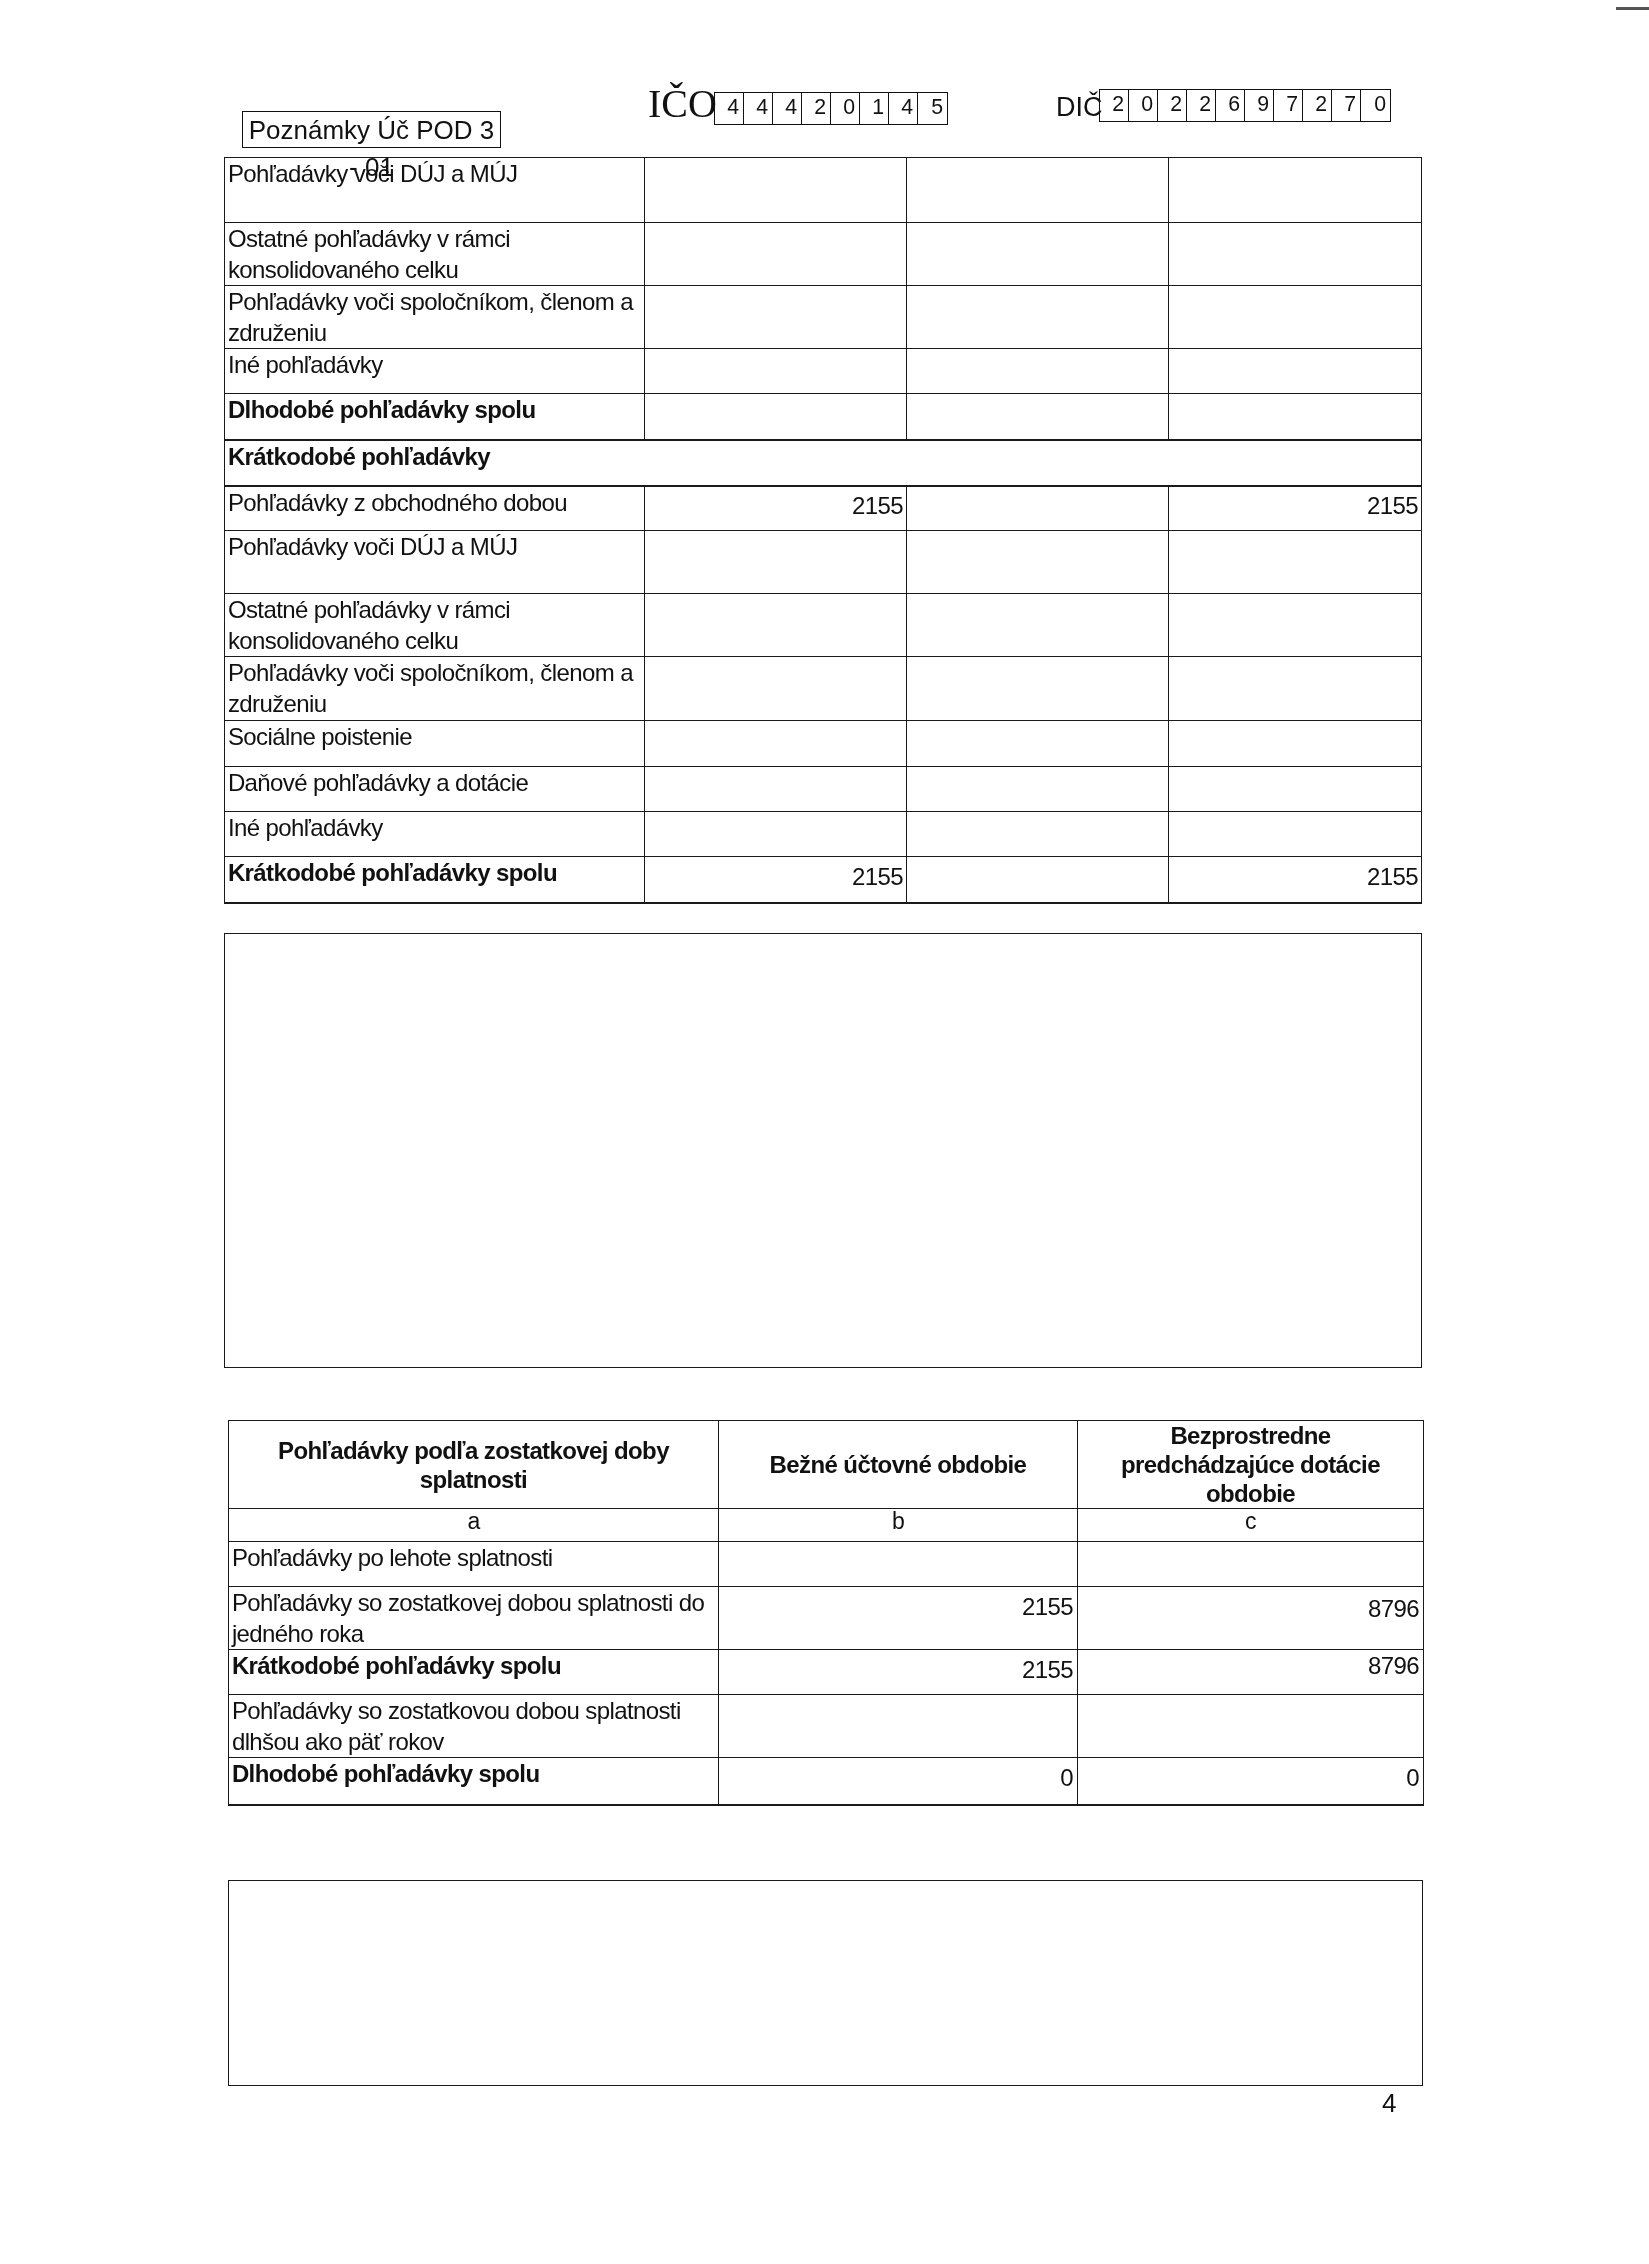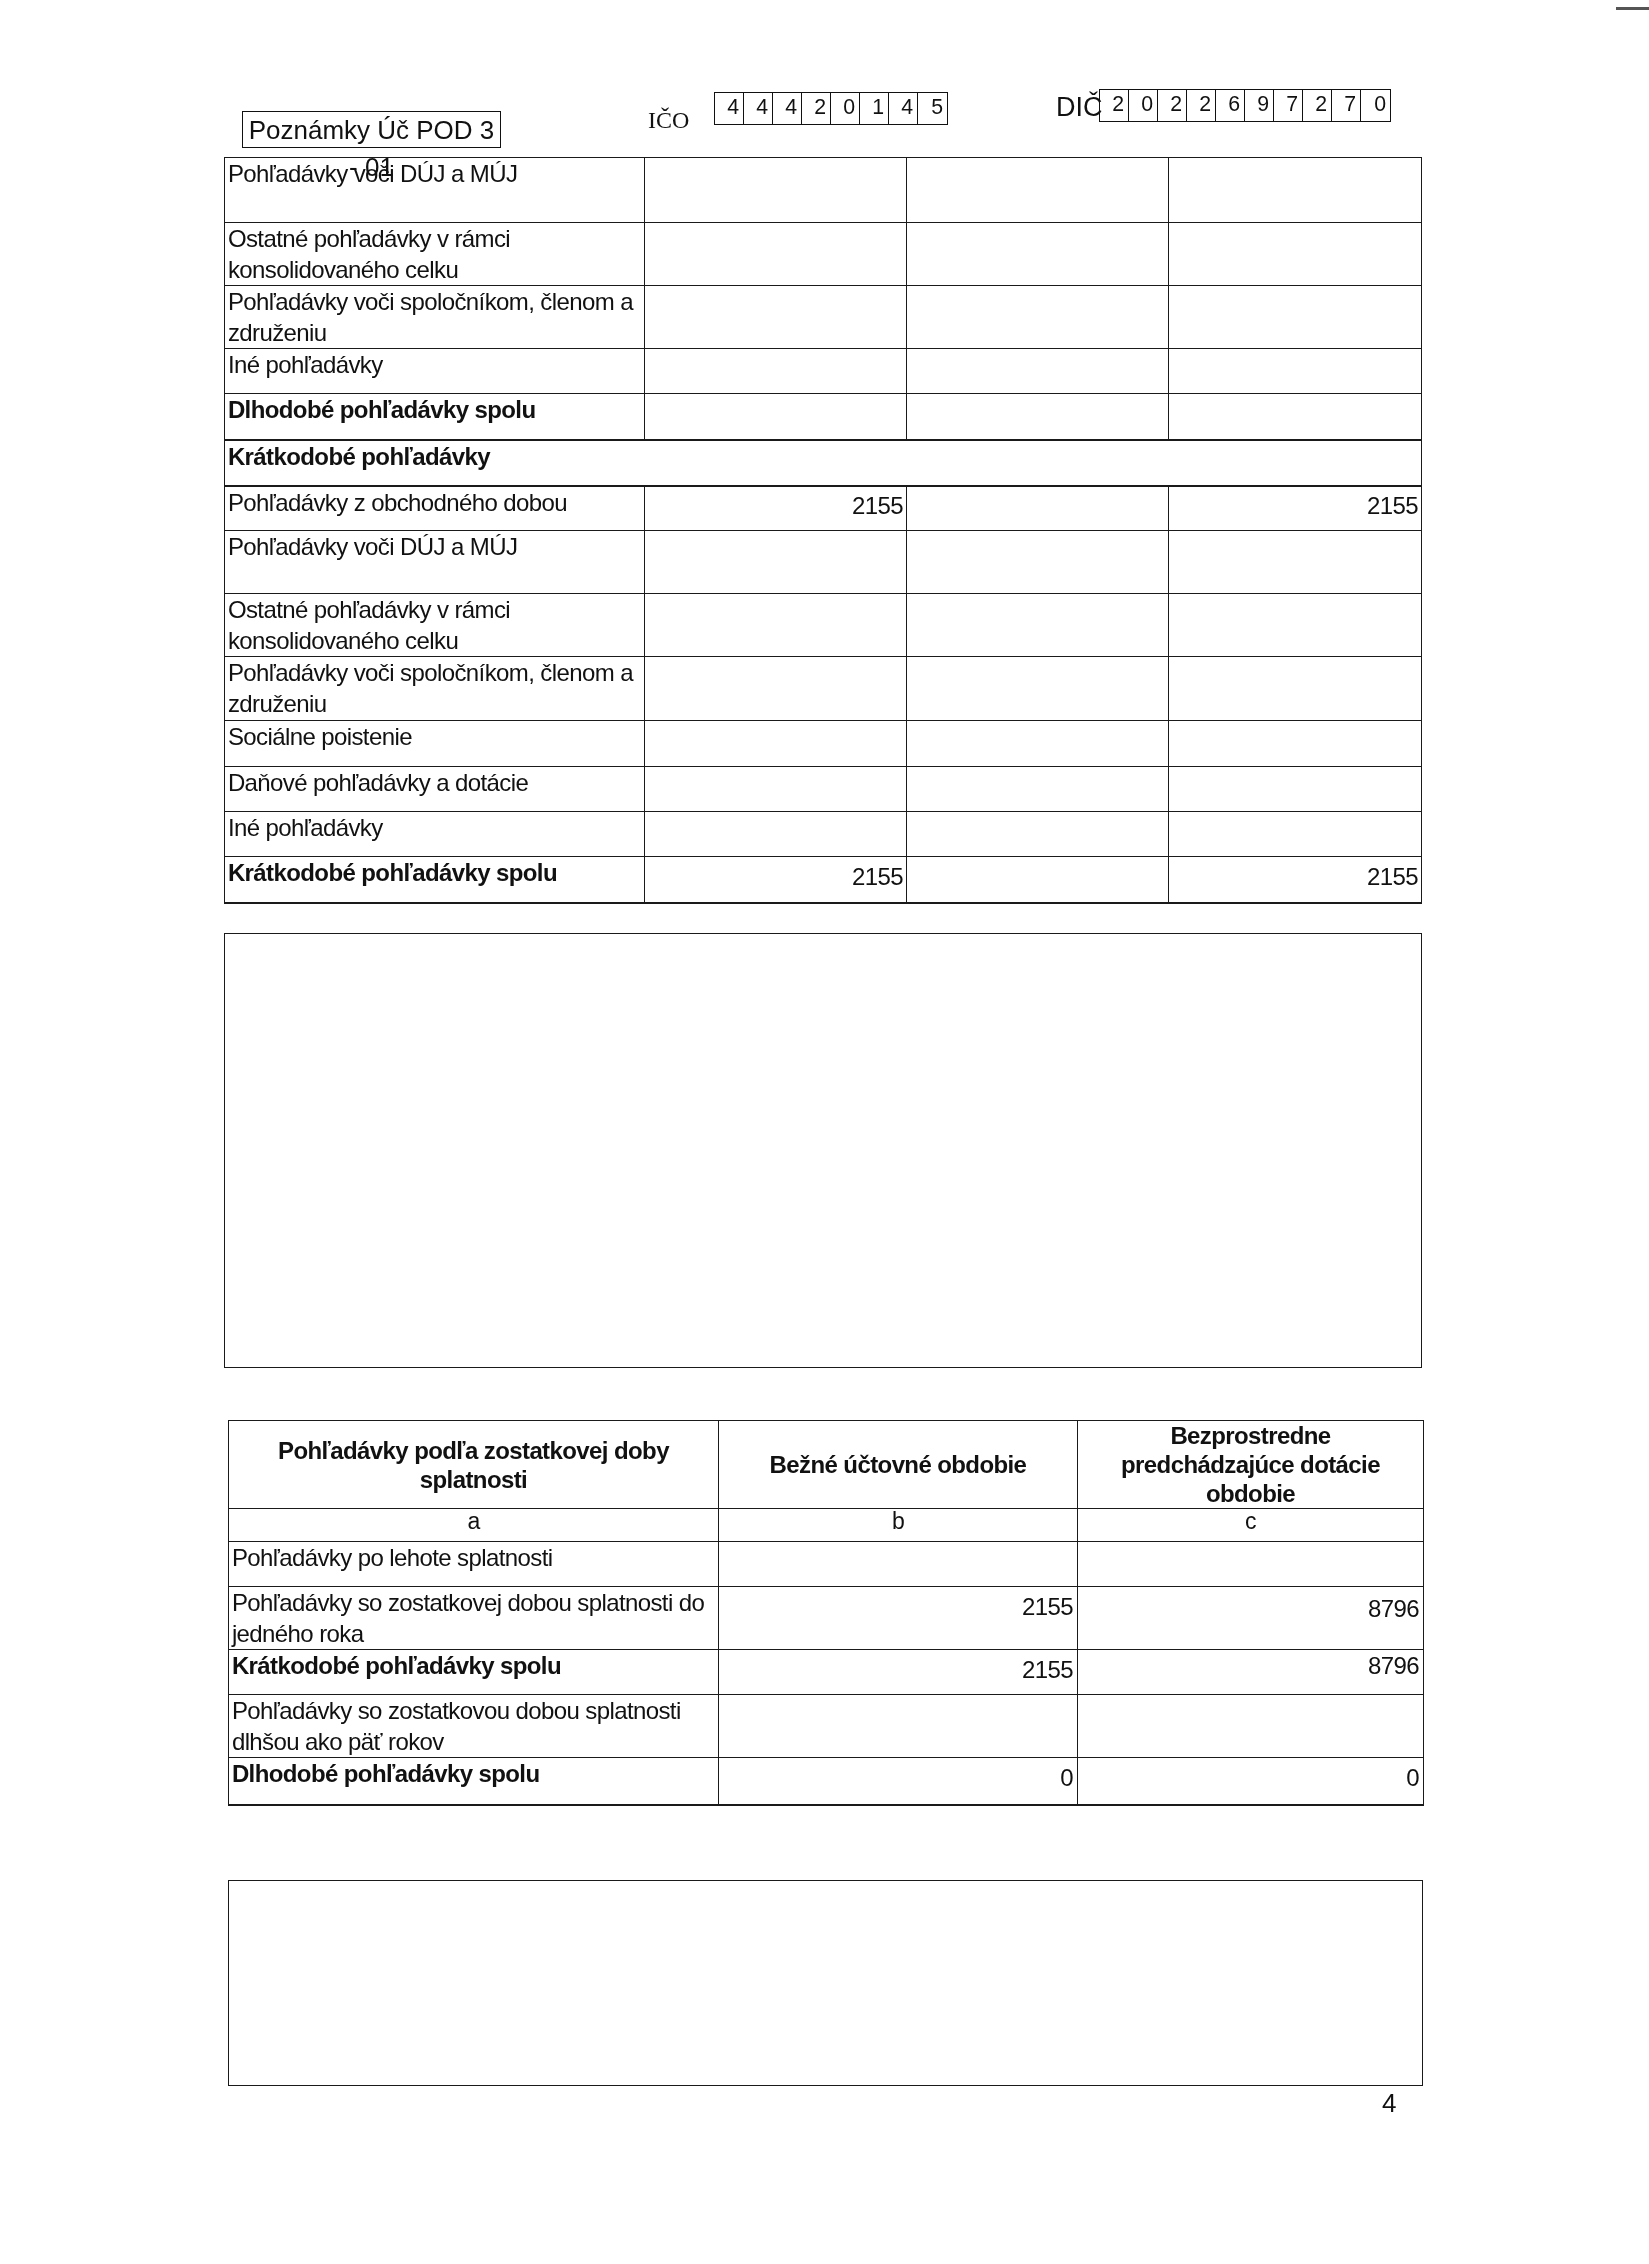--- a/index.html
+++ b/index.html
@@ -3,21 +3,21 @@
   <meta charset="utf-8">
   <style>
     html, body { margin: 0; padding: 0; background: #ffffff; }
     body { width: 1650px; height: 2265px; position: relative; overflow: hidden;
            font-family: "Liberation Sans", sans-serif; color: #111; }
     .abs { position: absolute; }
 
     
     .title-box { left: 242px; top: 91px; width: 259px; height: 37px; border: 1.9px solid #111;
                  font-size: 26px; line-height: 37px; text-align: center; box-sizing: border-box; margin-top: 20px; }
-    .ico-label { left: 648px; top: 101px; font-family: "Liberation Serif", serif; font-size: 24px; line-height: 39px; }
+    .ico-label { left: 648px; top: 84px; font-family: "Liberation Serif", serif; font-size: 40px; line-height: 39px; }
     .dic-label { left: 1056px; top: 88px; font-size: 27px; line-height: 39px; }
     .digits { display: flex; border: 1.9px solid #111; height: 33px; box-sizing: border-box; }
     .digit { width: 29px; border-right: 1.9px solid #111; font-size: 21.3px; text-align: right;
              padding-right: 3.9px; line-height: 29px; box-sizing: border-box; }
     .digit:last-child { border-right: none; }
     .ico-digits { left: 714px; top: 92px; }
     .dic-digits { left: 1099px; top: 89px; }
 
     
     table.grid { border-collapse: collapse; position: absolute; table-layout: fixed; }

